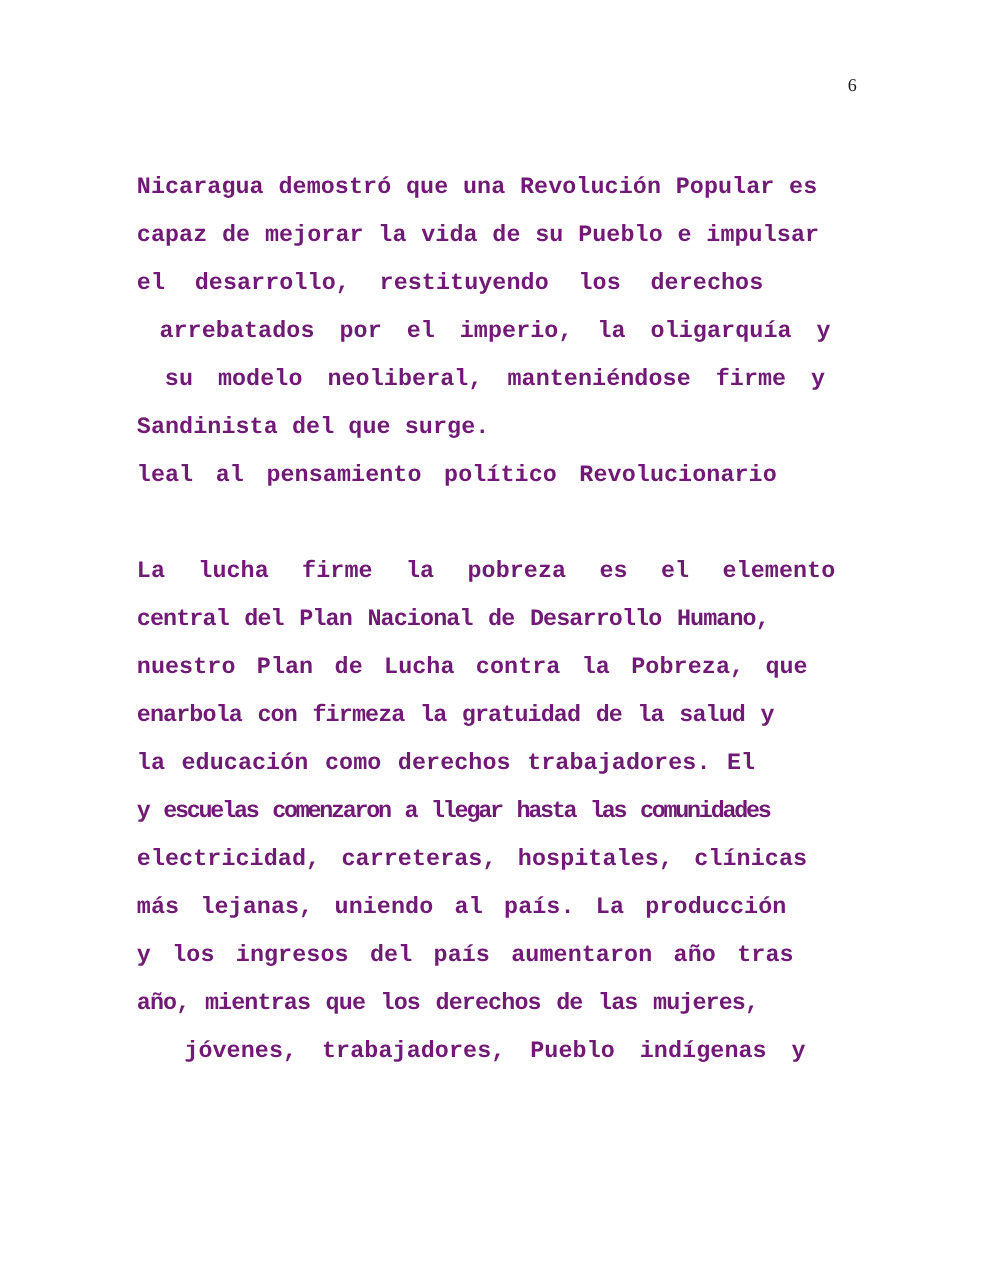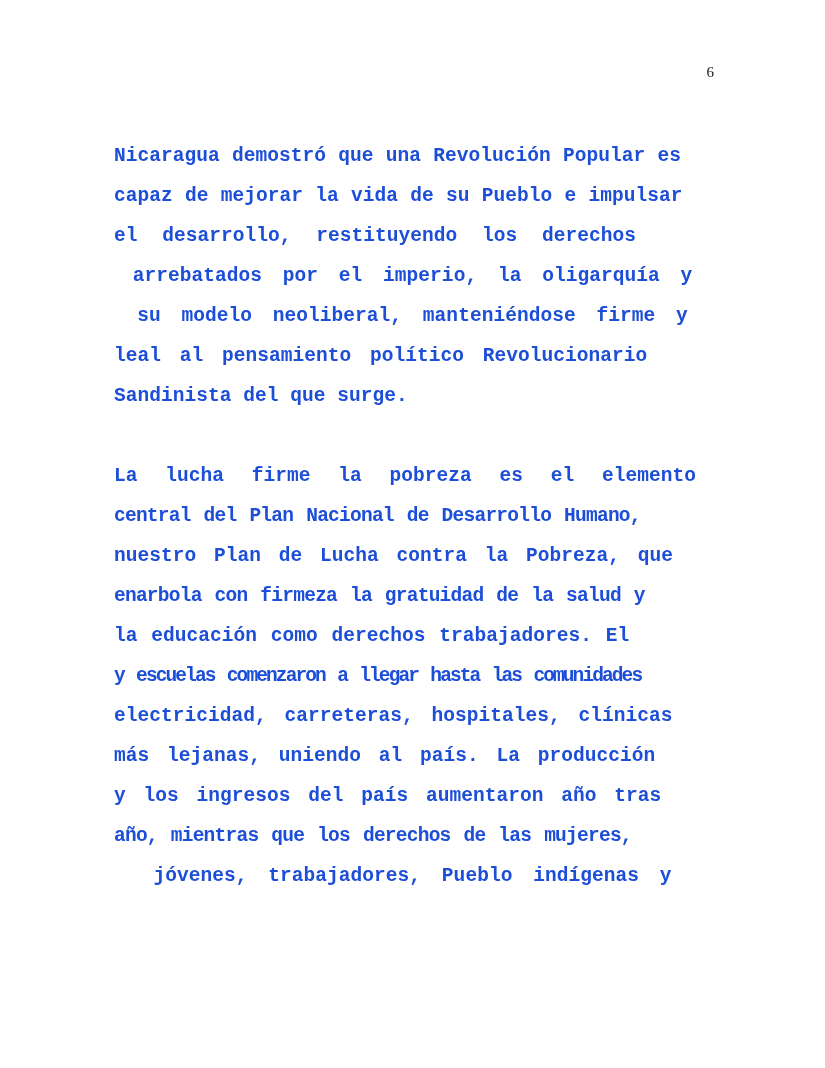--- a/index.html
+++ b/index.html
@@ -46,21 +46,21 @@
   .para + .para {
     margin-top: 40px;
   }
   .line {
     display: block;
     font-size: 19.5px;
     font-weight: 700;
     line-height: 40px;
     height: 40px;
     white-space: pre;
-    color: #1d4ed8;
+    color: #701a75;
   }
   
   .line.j-1   { word-spacing: 0.5px;  letter-spacing: 0.05px; }
   .line.j-4   { word-spacing: 2px;    letter-spacing: 0.05px; }
   .line.j-5   { word-spacing: 6px;    letter-spacing: 0.05px; }
   .line.j-last{ word-spacing: 0;      letter-spacing: 0.05px; }
   
   .line.cond-sm { letter-spacing: -0.75px; word-spacing: 2px; }
   .line.cond-lg { letter-spacing: -1.9px;  word-spacing: 2.5px; }
   .line.wide-1  { word-spacing: 9px;  letter-spacing: 0.05px; text-align: center; }
@@ -76,22 +76,22 @@
   <div class="page-number">6</div>
 
   <div class="body-block">
 
     <p class="para">
       <span class="line j-1">Nicaragua demostró que una Revolución Popular es</span>
       <span class="line j-1">capaz de mejorar la vida de su Pueblo e impulsar</span>
       <span class="line wide-2">el desarrollo, restituyendo los derechos</span>
       <span class="line wide-1">arrebatados por el imperio, la oligarquía y</span>
       <span class="line wide-1">su modelo neoliberal, manteniéndose firme y</span>
+      <span class="line j-last">Sandinista del que surge.</span>
       <span class="line wide-4">leal al pensamiento político Revolucionario</span>
-      <span class="line j-last">Sandinista del que surge.</span>
     </p>
 
     <p class="para">
       <span class="line wide-3">La lucha firme la pobreza es el elemento</span>
       <span class="line cond-sm">central del Plan Nacional de Desarrollo Humano,</span>
       <span class="line j-5">nuestro Plan de Lucha contra la Pobreza, que</span>
       <span class="line cond-sm">enarbola con firmeza la gratuidad de la salud y</span>
       <span class="line j-4">la educación como derechos trabajadores. El</span>
       <span class="line cond-lg">y escuelas comenzaron a llegar hasta las comunidades</span>
       <span class="line j-5">electricidad, carreteras, hospitales, clínicas</span>

